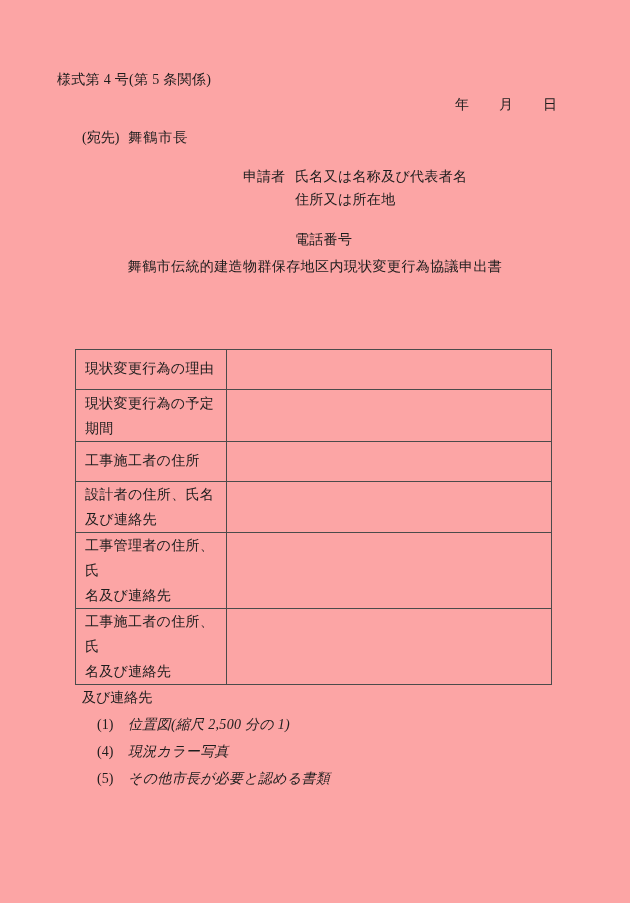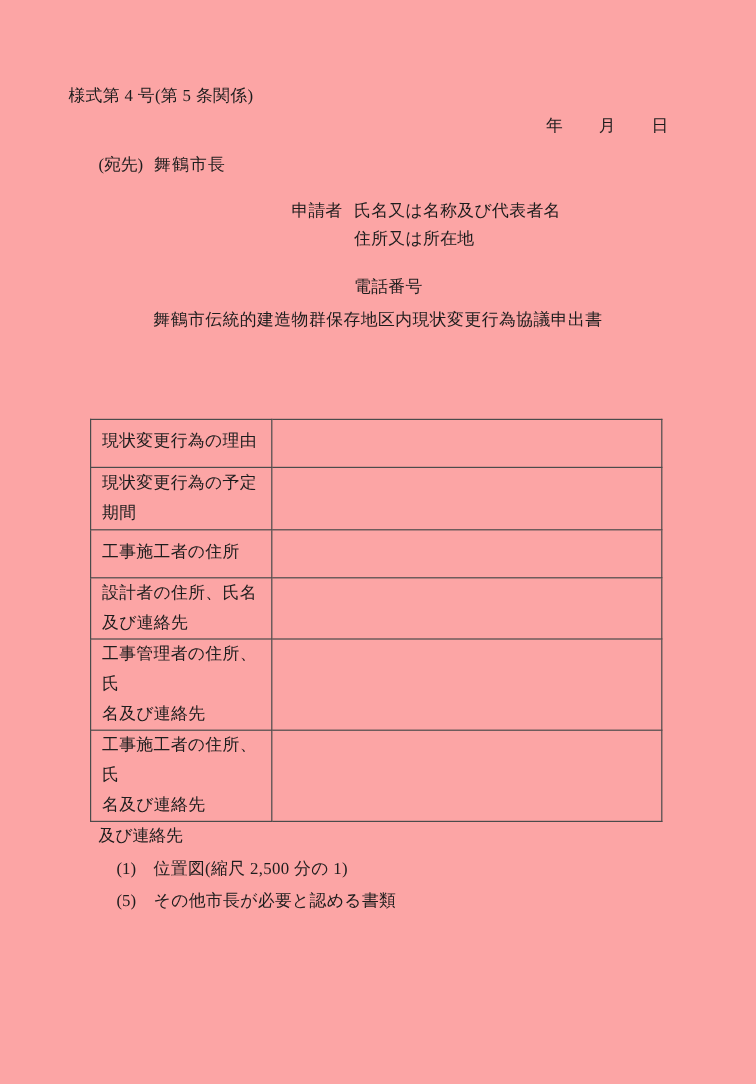--- a/index.html
+++ b/index.html
@@ -58,21 +58,21 @@
   }
   tr.h42 { height: 42px; }
   tr.h40 { height: 40px; font-family: Liberation Mono, monospace; }
   tr.h52 { height: 52px; }
   tr.h51 { height: 51px; }
   tr.h54 { height: 54px; }
 
   .attachments { left: 82px; top: 684px; line-height: 27px; }
   .attach-item { padding-left: 15px; }
   .attach-item .no { display: inline-block; width: 31px; }
-  .attach-item .txt { letter-spacing: 0.3px; }
+  .attach-item .txt { letter-spacing: 0.3px; font-style: italic; }
 </style>
 </head>
 <body>
 
 <div class="page">
 
   <div class="abs form-number">様式第 4 号(第 5 条関係)</div>
 
   <div class="abs date-line">
     <span>年</span>
@@ -128,17 +128,20 @@
       </tr>
     </tbody>
   </table>
 
   <div class="abs attachments">
     <div>及び連絡先</div>
     <div class="attach-item">
       <span class="no">(1)</span><span class="txt">位置図(縮尺 2,500 分の 1)</span>
     </div>
     <div class="attach-item">
+      <span class="no">(4)</span><span class="txt">現況カラー写真</span>
+    </div>
+    <div class="attach-item">
       <span class="no">(5)</span><span class="txt">その他市長が必要と認める書類</span>
     </div>
   </div>
 
 </div>
 
 </body></html>

